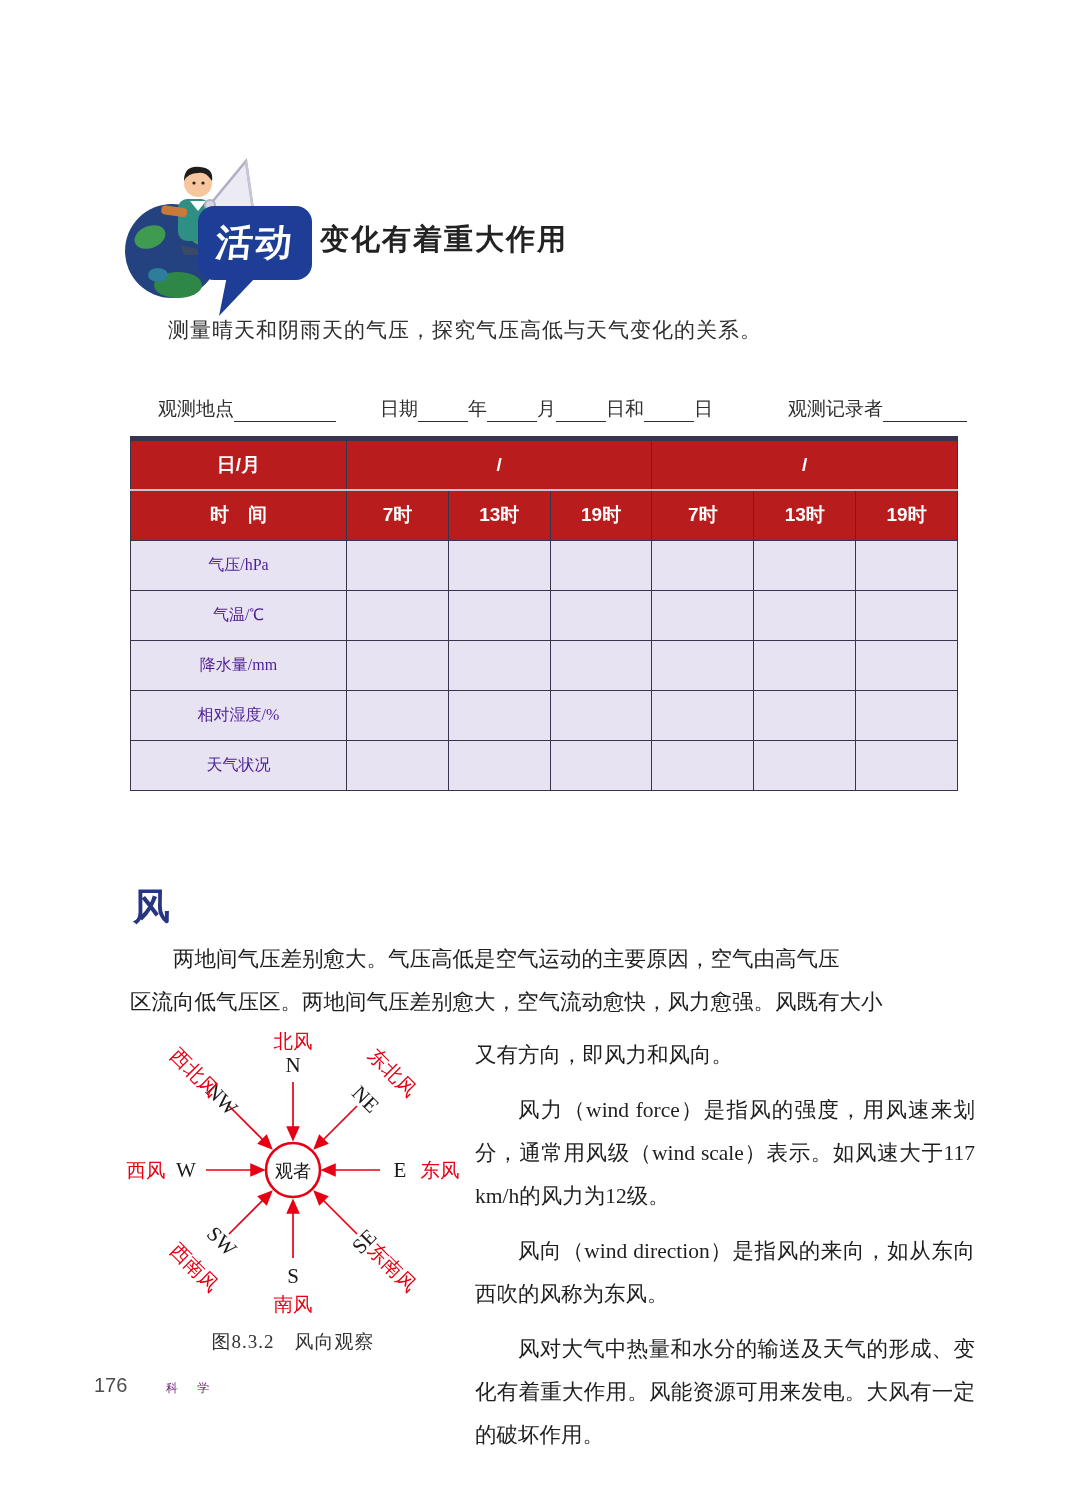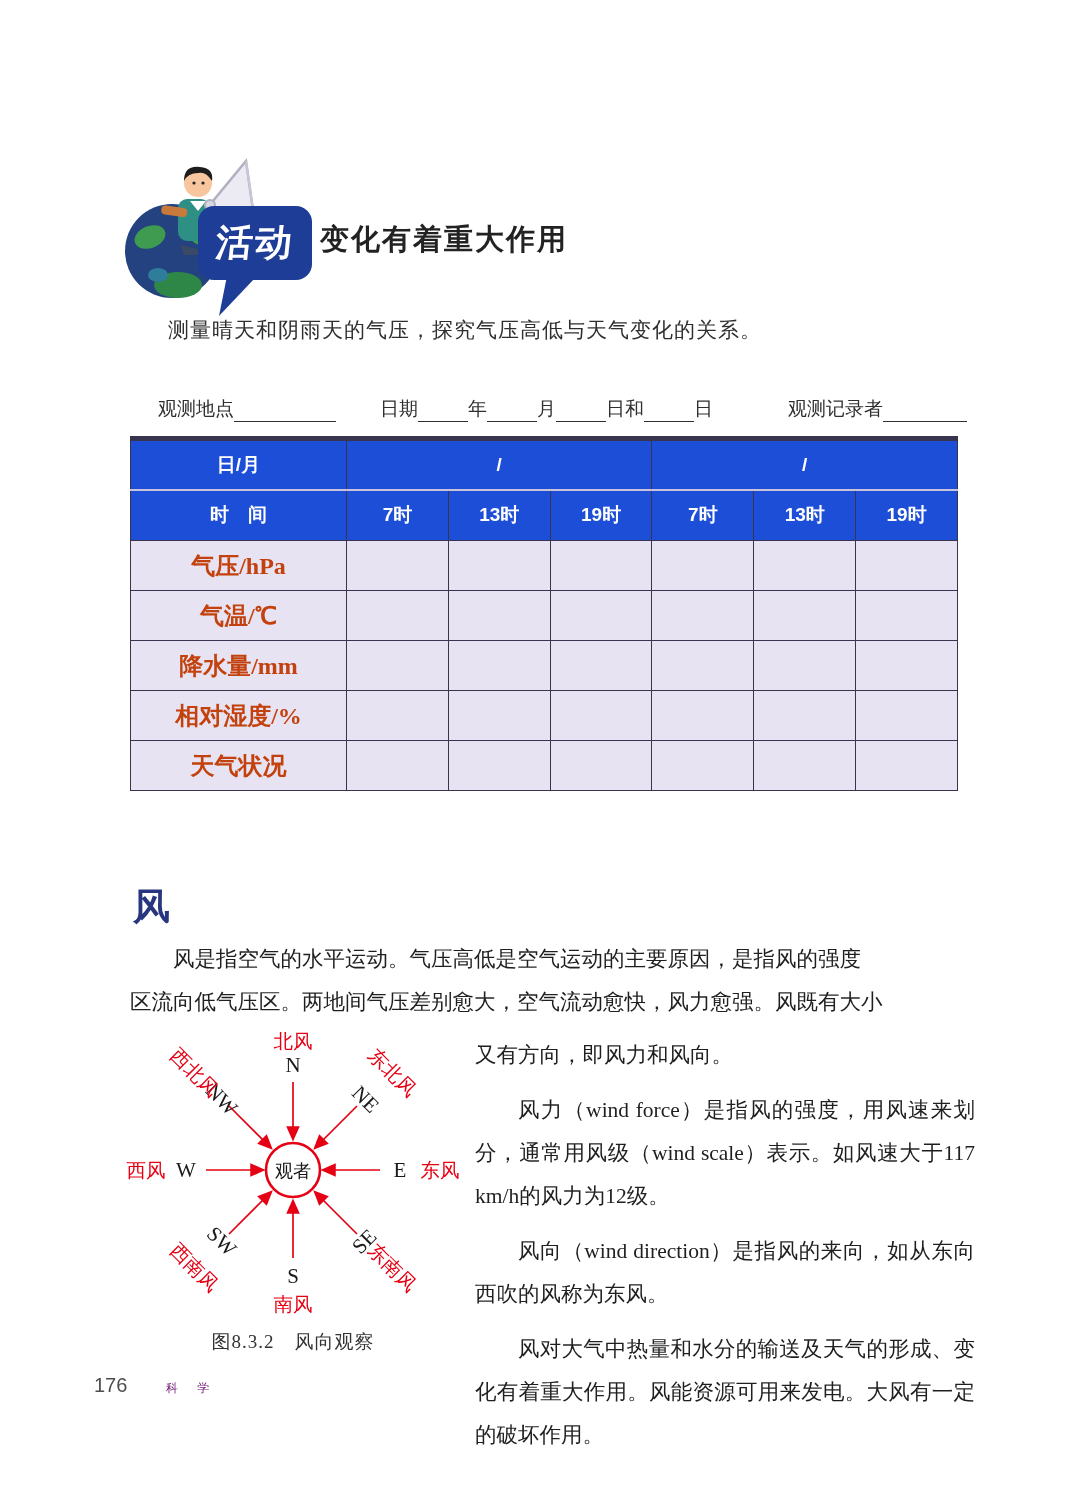--- a/index.html
+++ b/index.html
@@ -22,25 +22,25 @@
   .table-title { position:absolute; left:130px; top:362px; width:828px; text-align:center;
                  font-family:"Liberation Sans", sans-serif; font-weight:bold; font-size:19px; color:#222; }
   .form-line { position:absolute; left:130px; top:396px; width:828px; height:26px; font-size:19px; color:#2f2f2f; }
   .form-line .grp { position:absolute; top:0; white-space:nowrap; }
   .blank { display:inline-block; border-bottom:1.5px solid #2f2f2f; height:20px; vertical-align:bottom; }
 
   table.record { position:absolute; left:130px; top:436px; width:828px; border-collapse:collapse;
                  table-layout:fixed; font-size:19px; }
   table.record { border:1.5px solid #39344e; border-top:5px solid #39344e; }
   table.record th, table.record td { border:1.5px solid #39344e; text-align:center; vertical-align:middle; }
-  table.record thead th { background:#1d4ed8; color:#ffffff; font-family:"Liberation Sans", sans-serif;
+  table.record thead th { background:#b91c1c; color:#ffffff; font-family:"Liberation Sans", sans-serif;
                           font-weight:bold; height:51px; }
   table.record thead tr.hr1 th { border-bottom:2px solid #c9c2dd; }
   table.record tbody td, table.record tbody th { background:#e8e3f2; height:50px; }
-  table.record tbody th { font-weight:bold; color:#c2410c; font-size:24px; }
+  table.record tbody th { font-weight:normal; color:#4c1d95; font-size:16px; }
 
   
   .wind-heading { position:absolute; left:133px; top:882px; font-family:"Liberation Sans", sans-serif;
                   font-weight:bold; font-size:37px; color:#27367e; }
   .wind-intro { position:absolute; left:130px; top:938px; width:832px; font-size:21.5px; color:#1f1f1f;
                 line-height:43px; text-align:justify; }
   .wind-intro .l1 { text-indent:2em; }
   .wind-cols-text { position:absolute; left:463px; top:1022px; width:524px; font-size:21.5px; color:#1f1f1f;
                     line-height:43px; text-align:justify; }
   .wind-cols-text p { margin:12px; text-indent:2em; }
@@ -178,21 +178,21 @@
           <td></td>
           <td></td>
           <td></td>
           <td></td>
       </tr>
     </tbody>
   </table>
 
   <div class="wind-heading">风</div>
   <div class="wind-intro">
-    <div class="l1">风是指空气的水平运动。气压高低是空气运动的主要原因，是指风的强度</div>
+    <div class="l1">两地间气压差别愈大。气压高低是空气运动的主要原因，空气由高气压</div>
     <div class="l2">区流向低气压区。两地间气压差别愈大，空气流动愈快，风力愈强。风既有大小</div>
   </div>
 
   <div class="wind-cols-text">
     <p class="no-indent">又有方向，即风力和风向。</p>
     <p>风力（wind force）是指风的强度，用风速来划分，通常用风级（wind scale）表示。如风速大于117 km/h的风力为12级。</p>
     <p>风向（wind direction）是指风的来向，如从东向西吹的风称为东风。</p>
     <p>风对大气中热量和水分的输送及天气的形成、变化有着重大作用。风能资源可用来发电。大风有一定的破坏作用。</p>
   </div>
 

